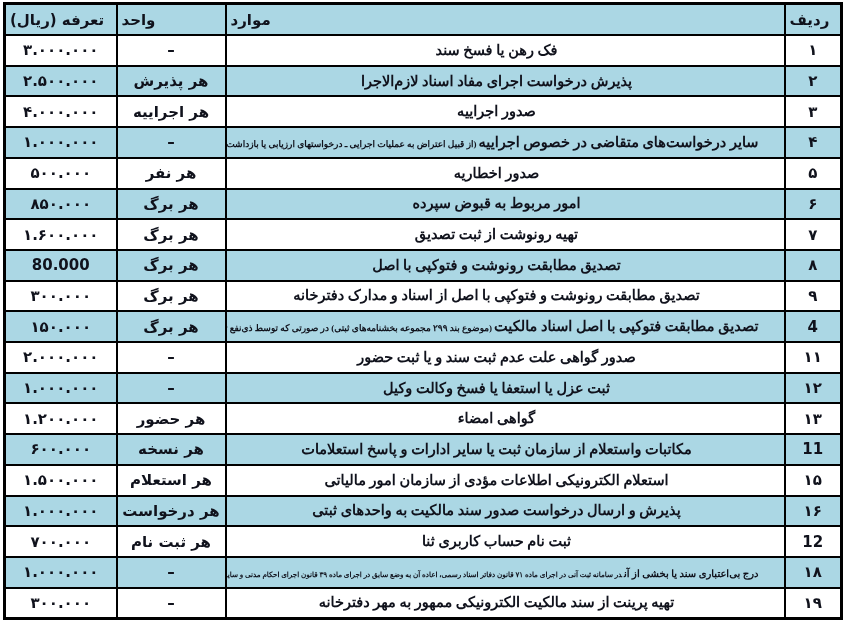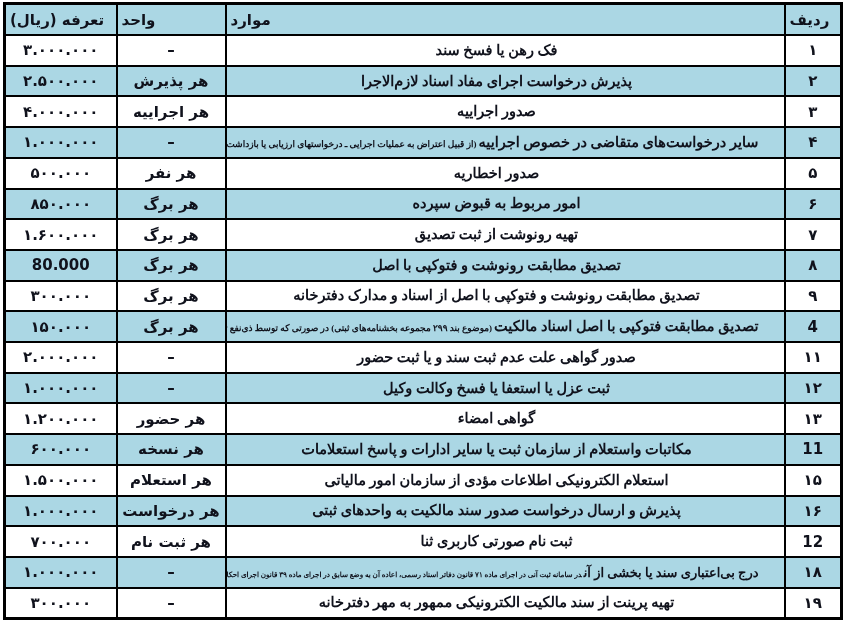--- a/index.html
+++ b/index.html
@@ -55,21 +55,21 @@
     direction:ltr;
     unicode-bidi:isolate;
     display:inline-block;
     font-size:15px;
   }
   .note{
     font-size:9px;
     font-weight:bold;
     margin:0 2px;
   }
-  tr.xs td.c-title .title-text{font-size:13px;}
+  tr.xs td.c-title .title-text{font-size:10px;}
   tr.xs .note{font-size:7.2px;letter-spacing:-0.2px;}
 </style>
 </head>
 <body>
 
 <div class="sheet">
   <table class="tariff">
     <colgroup>
       <col style="width:57px">
       <col style="width:auto">
@@ -176,21 +176,21 @@
     <td class="c-tariff"><span>۱.۵۰۰.۰۰۰</span></td>
   </tr>
         <tr class="shaded">
     <td class="c-num">۱۶</td>
     <td class="c-title"><span class="title-text">پذیرش و ارسال درخواست صدور سند مالکیت به واحدهای ثبتی</span><span class="note"></span></td>
     <td class="c-unit">هر درخواست</td>
     <td class="c-tariff"><span>۱.۰۰۰.۰۰۰</span></td>
   </tr>
         <tr>
     <td class="c-num">12</td>
-    <td class="c-title"><span class="title-text">ثبت نام صورتی کاربری ثنا</span><span class="note"></span></td>
+    <td class="c-title"><span class="title-text">ثبت نام حساب کاربری ثنا</span><span class="note"></span></td>
     <td class="c-unit">هر ثبت نام</td>
     <td class="c-tariff"><span>۷۰۰.۰۰۰</span></td>
   </tr>
         <tr class="shaded xs">
     <td class="c-num">۱۸</td>
     <td class="c-title"><span class="title-text">درج بی‌اعتباری سند یا بخشی از آن</span><span class="note">در سامانه ثبت آنی در اجرای ماده ۷۱ قانون دفاتر اسناد رسمی، اعاده آن به وضع سابق در اجرای ماده ۳۹ قانون اجرای احکام مدنی و سایر موارد در ملاحظات دفتر الکترونیک</span></td>
     <td class="c-unit">–</td>
     <td class="c-tariff"><span>۱.۰۰۰.۰۰۰</span></td>
   </tr>
         <tr>

